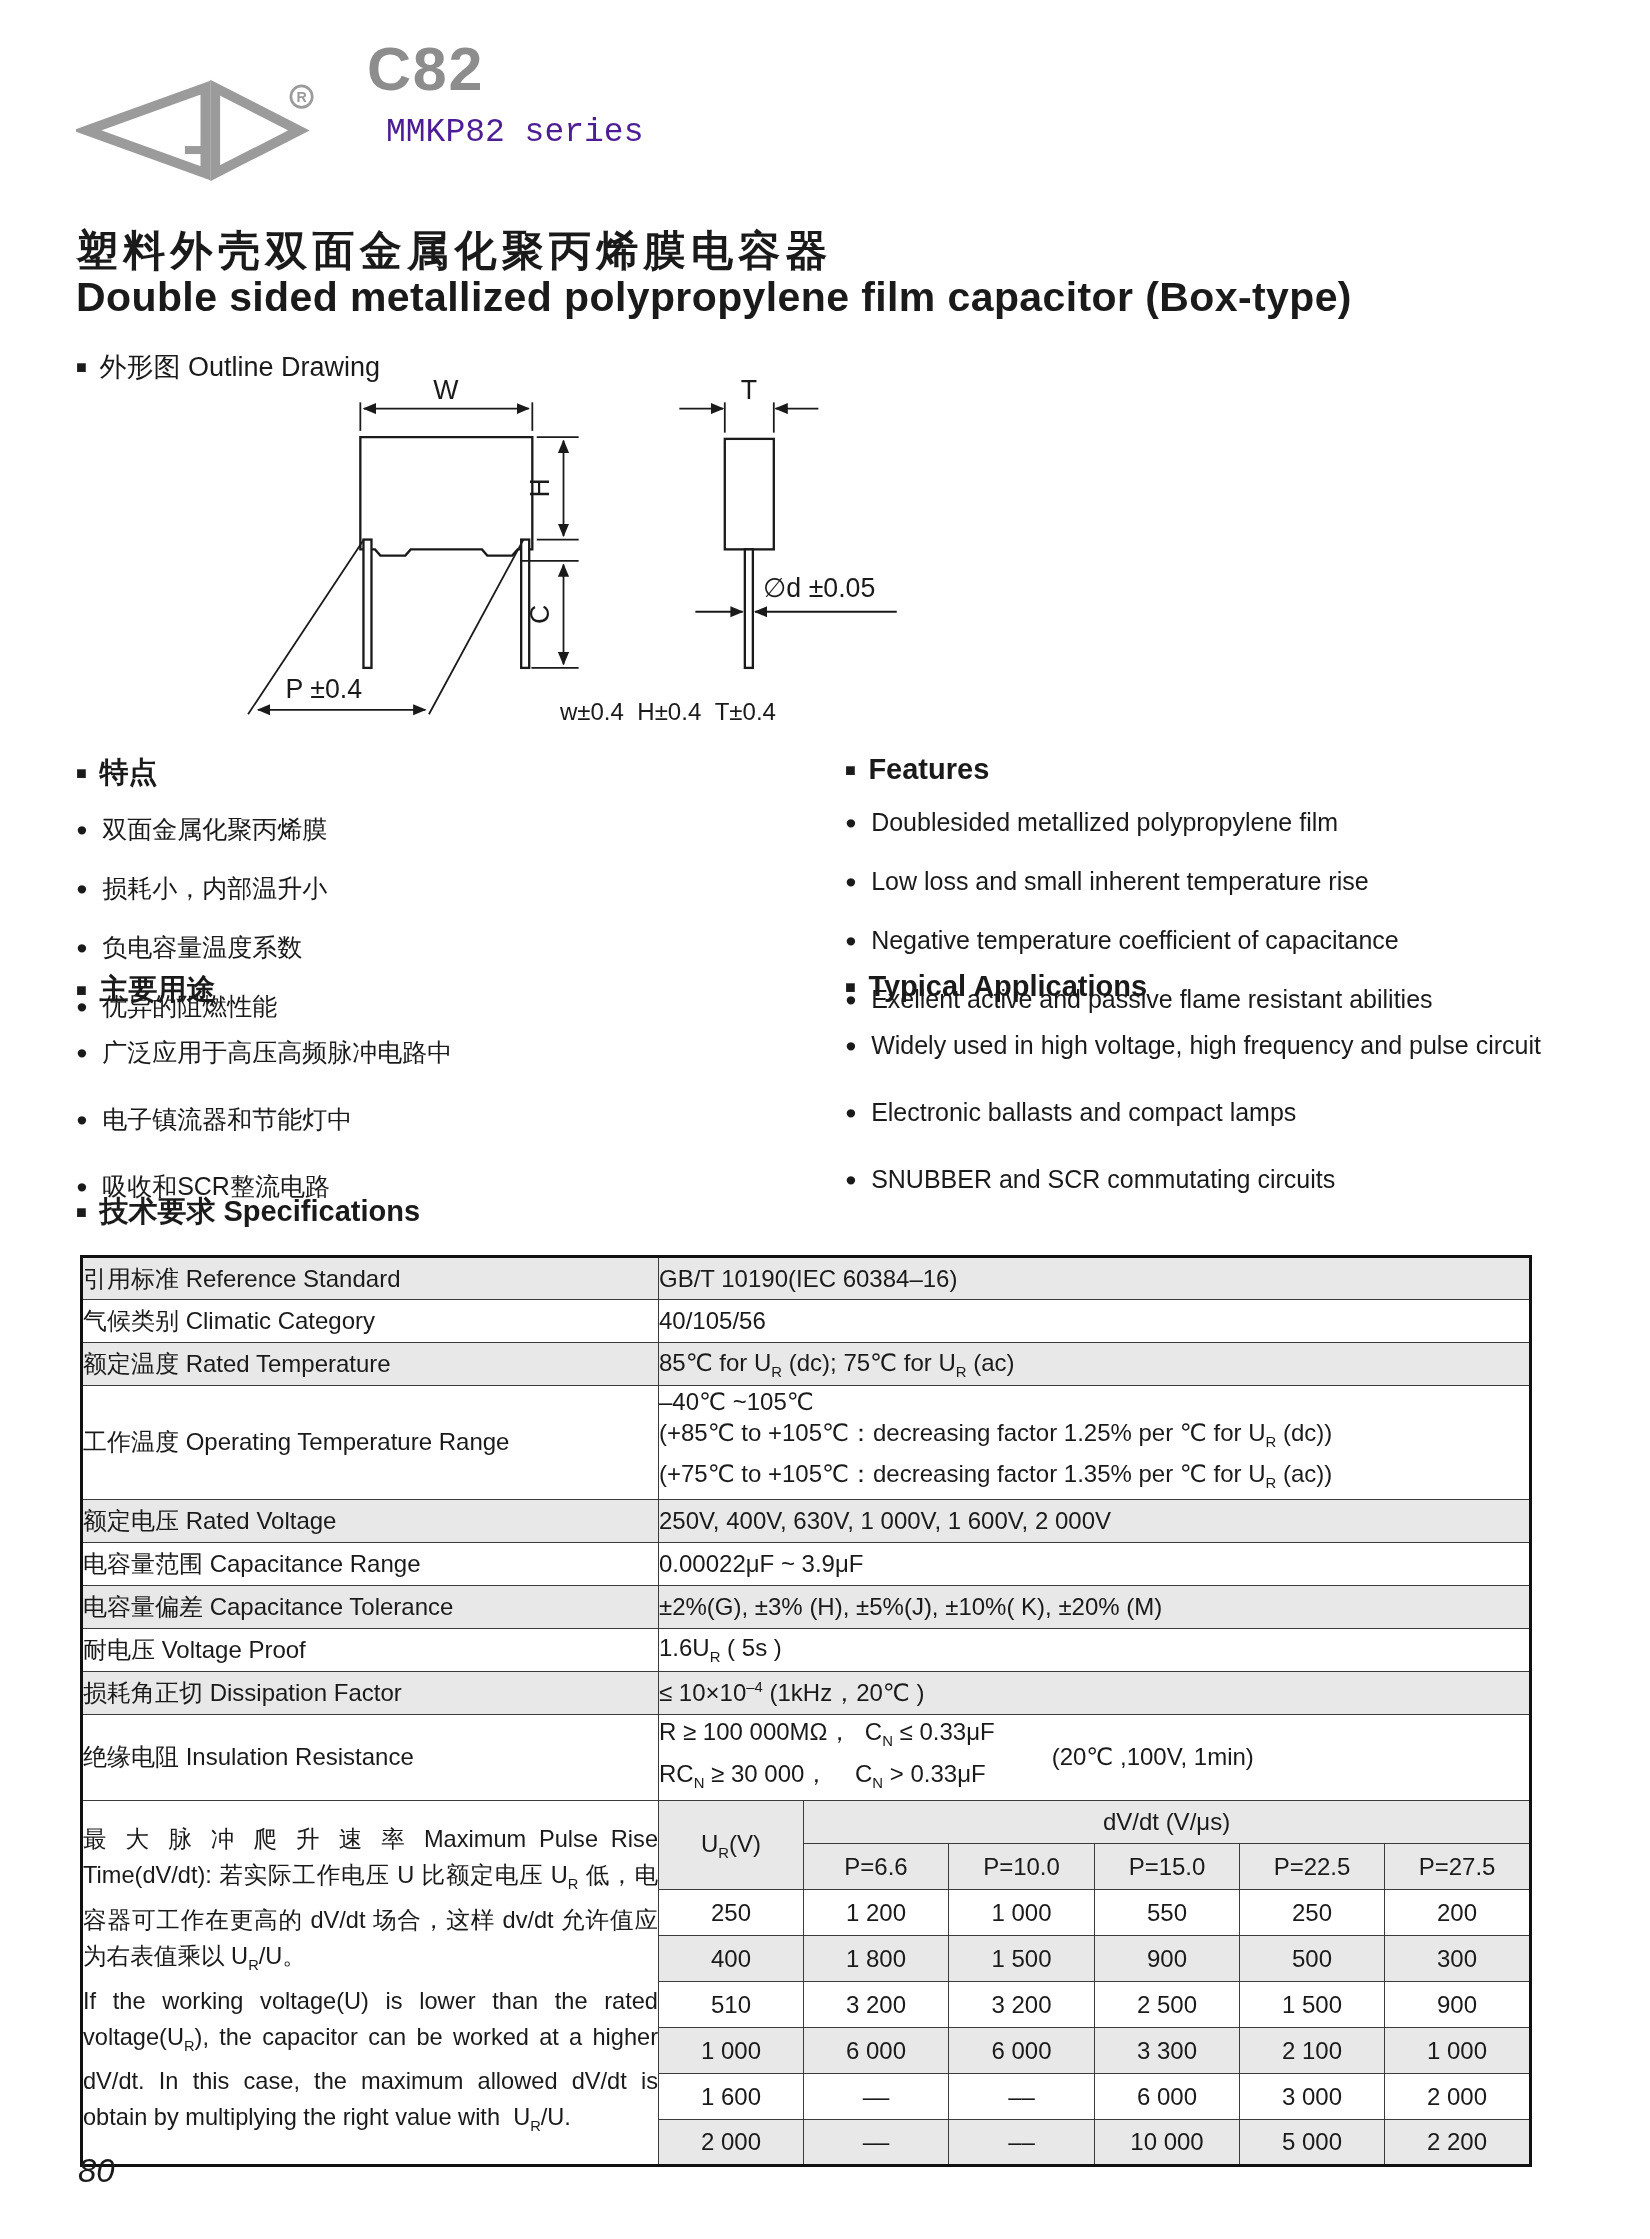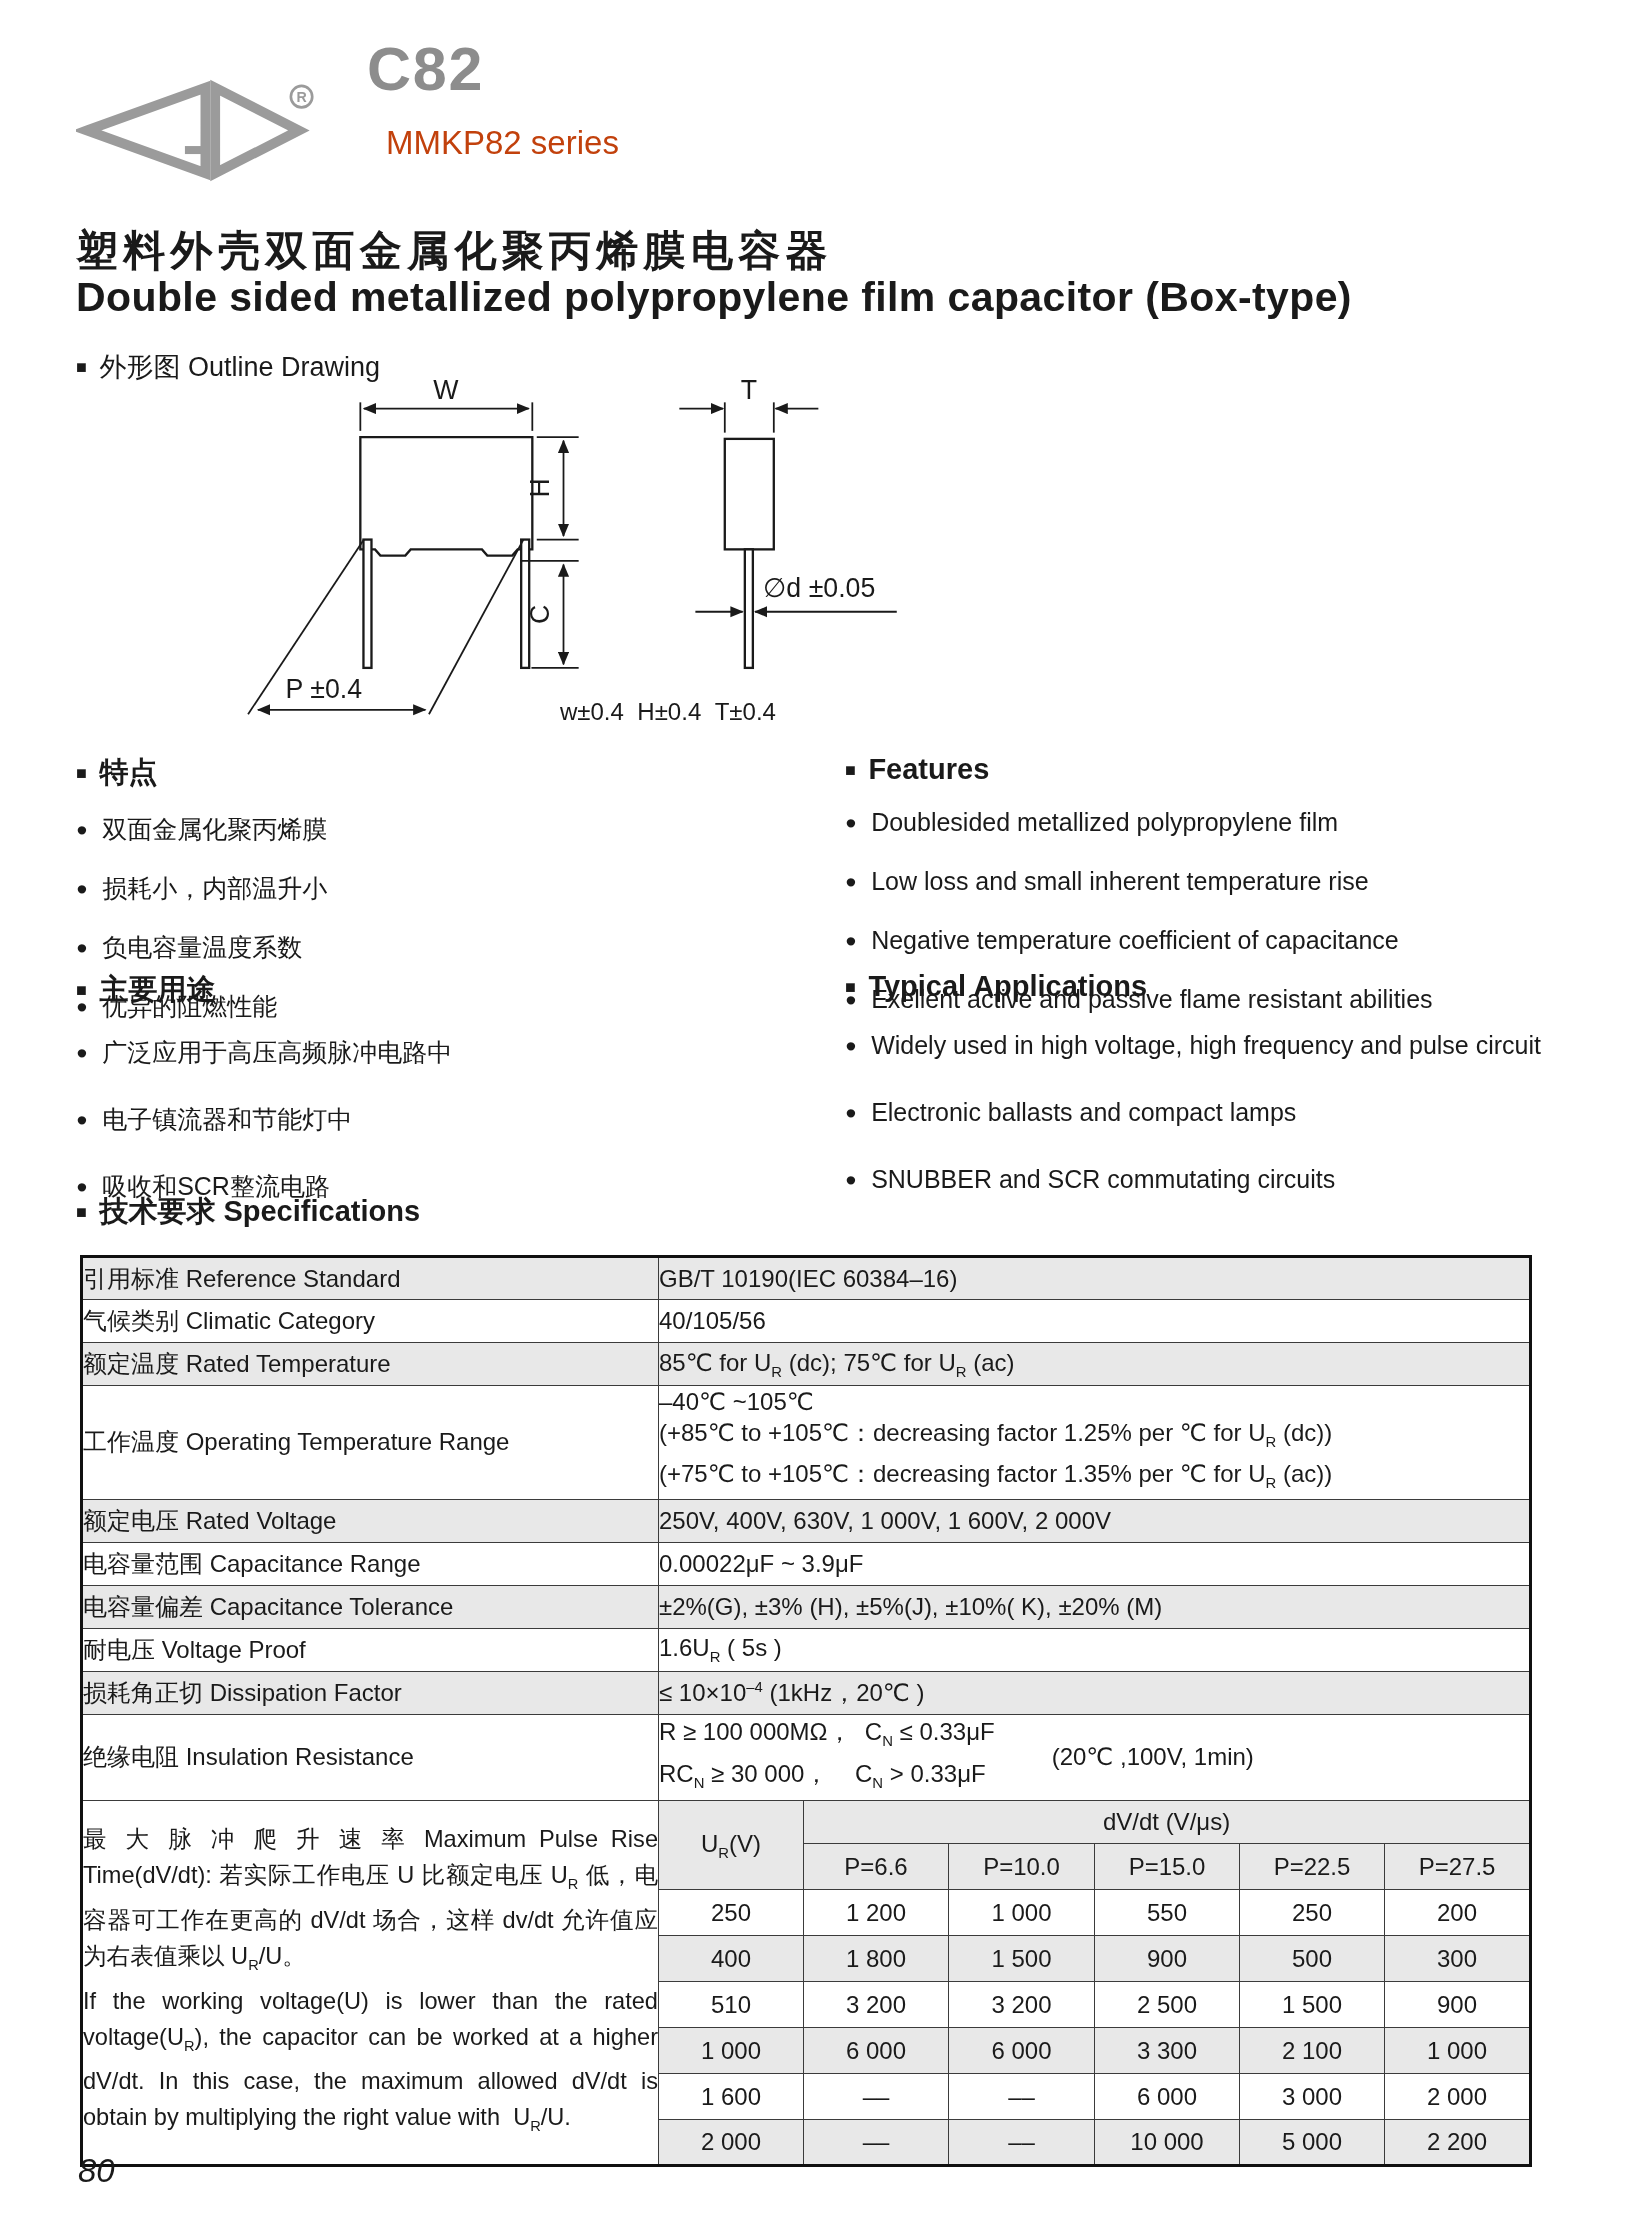--- a/index.html
+++ b/index.html
@@ -2,21 +2,21 @@
 <html style="font-size:14.3px"><head>
 <meta charset="utf-8">
 <style>
   html,body{margin:0;padding:0;background:#ffffff;}
   body{font-family:"Liberation Sans","DejaVu Sans",sans-serif;color:#1a1a1a;}
   #page{position:relative;width:1650px;height:2239px;background:#ffffff;overflow:hidden;}
 
   
   #logo{position:absolute;left:76px;top:45px;}
   #model{position:absolute;left:367px;top:34px;font-size:61px;font-weight:bold;color:#8d8d8d;letter-spacing:1.8px;}
-  #series{position:absolute;left:386px;top:124px;font-size:33px;color:#c2410c;}
+  #series{position:absolute;left:386px;top:114px;font-size:33px;color:#4c1d95;font-family:Liberation Mono, monospace;}
 
   
   #title-zh{position:absolute;left:76px;top:223px;font-size:42px;font-weight:bold;letter-spacing:5.3px;}
   #title-en{position:absolute;left:76px;top:274px;font-size:41px;font-weight:bold;letter-spacing:0.4px;}
 
   .sec-head{display:flex;align-items:center;gap:12.5px;}
   .sq{font-size:18px;line-height:1;}
   #outline-head{position:absolute;left:76px;top:349px;font-size:27px;}
   #outline-head .lbl{font-size:27px;}
 

